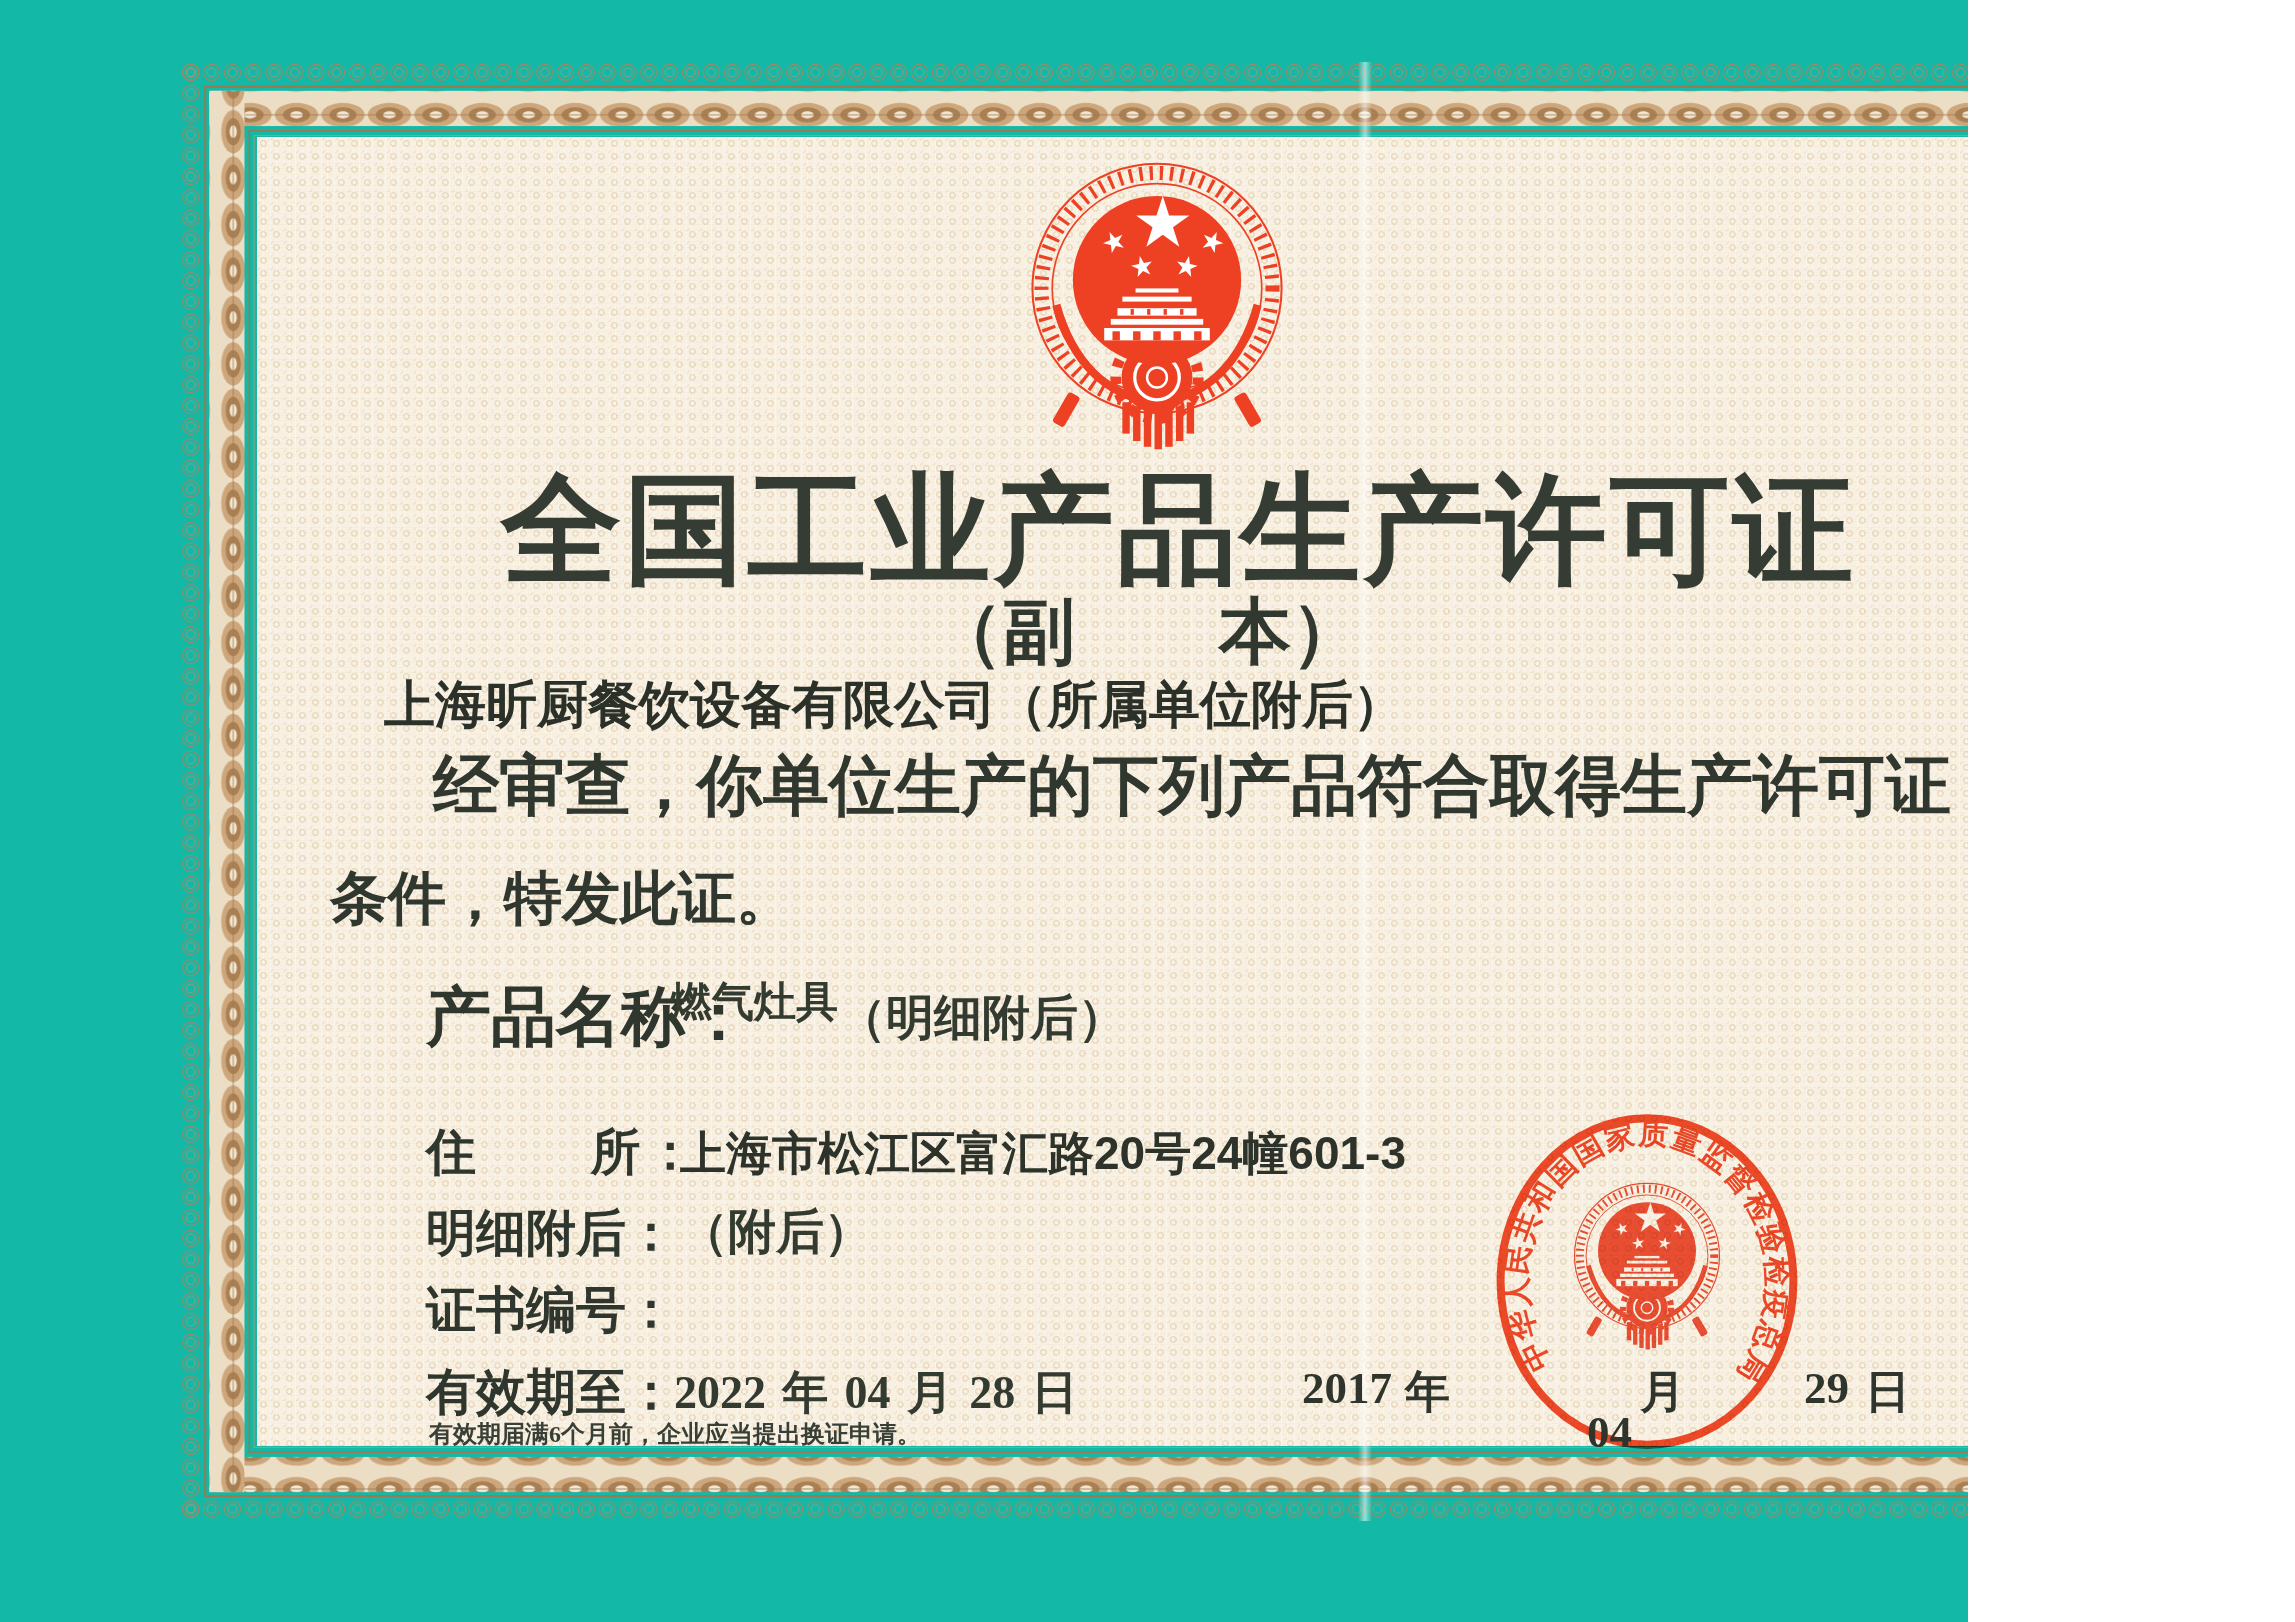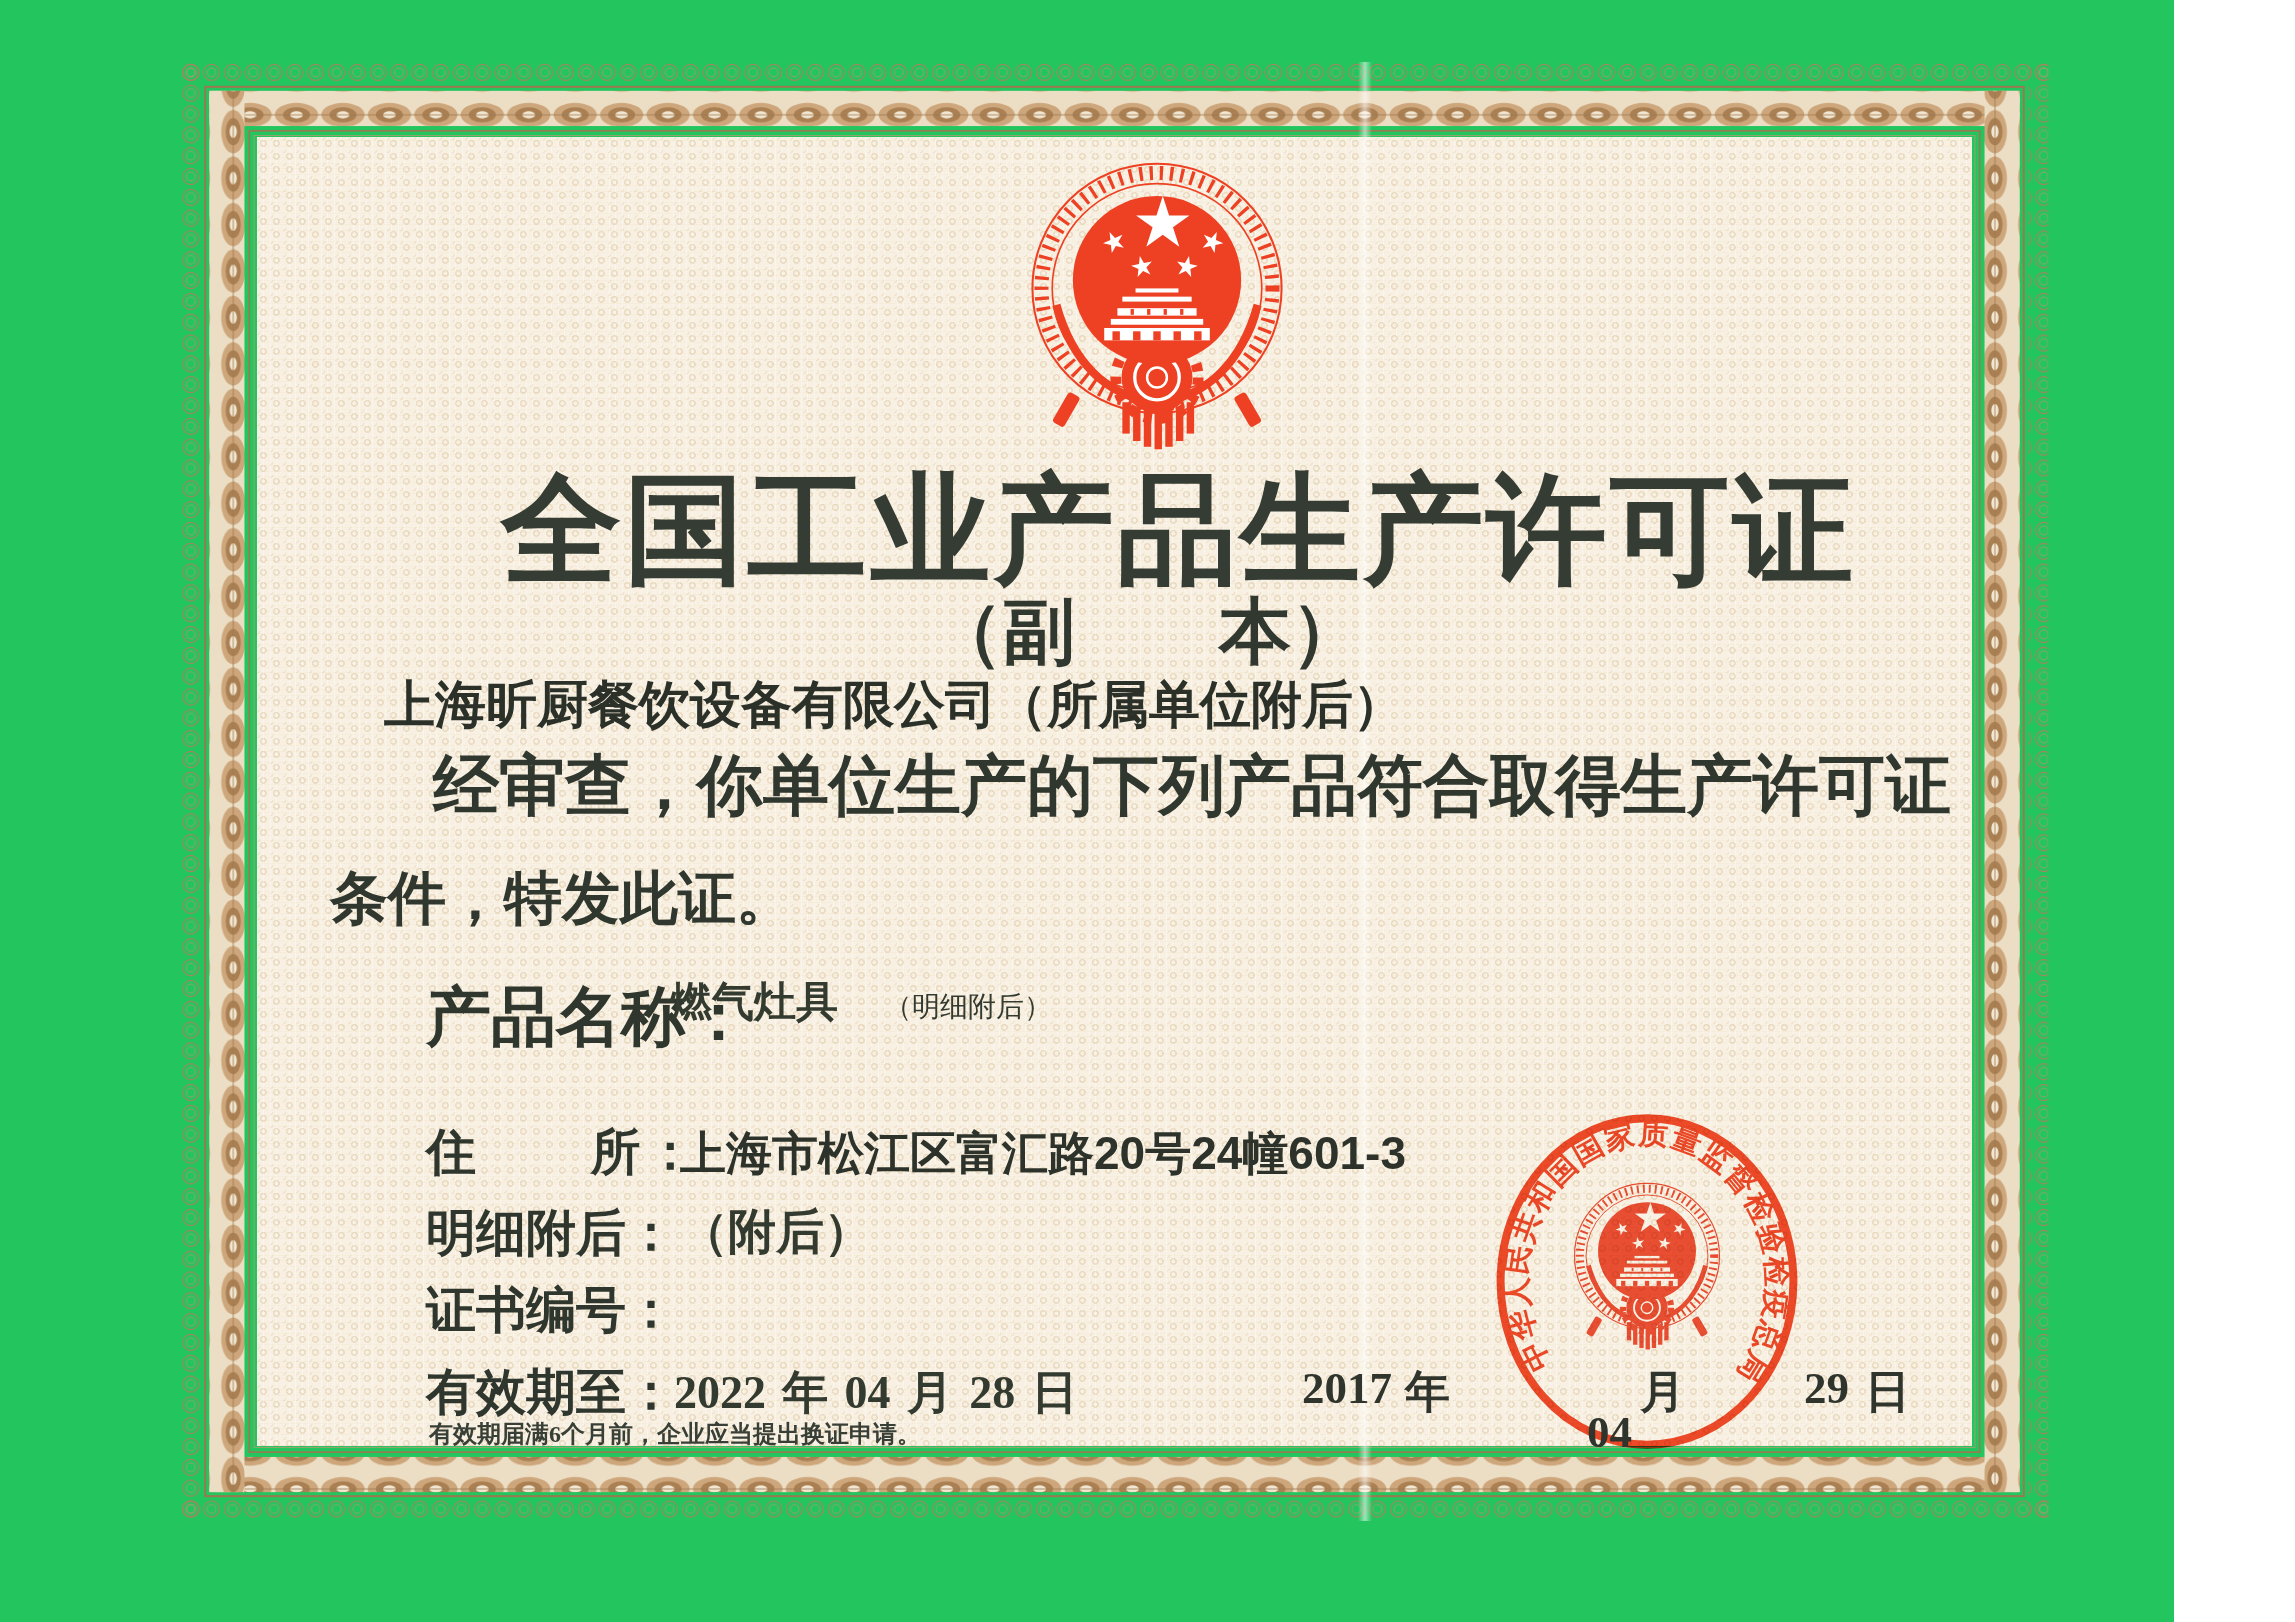--- a/index.html
+++ b/index.html
@@ -1,17 +1,17 @@
 <!DOCTYPE html>
 <html style="font-size:13px"><head>
 <meta charset="utf-8">
 <style>
   html,body{margin:0;padding:0;background:#ffffff;}
   #page{
-    position:relative;width:2174px;height:1623px;background:#22c55e;
+    position:relative;width:1968px;height:1623px;background:#14b8a6;
     overflow:hidden;font-family:"Liberation Serif","DejaVu Serif",serif;
   }
   
   .sheet{position:absolute;left:180px;top:62px;width:1869px;height:1459px;}
   .frame{position:absolute;left:0;top:0;}
   .paper{
     position:absolute;left:77px;top:75px;width:1715px;height:1309px;
     background-color:#f8f1e3;
     background-image:
       radial-gradient(circle at 6.4px 6.4px, rgba(202,168,116,0) 1.8px, rgba(202,168,116,0.30) 2.2px, rgba(202,168,116,0.30) 3.2px, rgba(202,168,116,0) 3.8px),
@@ -28,21 +28,21 @@
   
   .txt{position:absolute;white-space:nowrap;color:#333a30;z-index:10;line-height:1.08;}
   .title{left:501px;top:466px;font-size:120px;font-weight:900;letter-spacing:3.2px;color:#353c33;}
   .subtitle{left:931px;top:594px;font-size:72px;font-weight:600;color:#31382f;}
   .company{left:384px;top:678px;font-size:51px;font-weight:700;color:#2b3129;}
   .body1{left:433px;top:750px;font-size:66px;font-weight:800;color:#30372e;}
   .body2{left:330px;top:868px;font-size:58px;font-weight:800;color:#30372e;}
   .lbl{font-weight:800;color:#2f362d;}
   .prod-lbl{left:426px;top:982px;font-size:65px;}
   .prod-val{left:670px;top:980px;font-size:42px;font-weight:800;}
-  .prod-note{left:884px;top:992px;font-size:28px;font-weight:400;}
+  .prod-note{left:838px;top:992px;font-size:48px;font-weight:700;}
   .res-lbl{left:426px;top:1125px;font-size:50px;letter-spacing:4.8px;}
   .res-val{left:680px;top:1129px;font-size:46px;font-weight:600;font-family:"Liberation Sans","DejaVu Sans",sans-serif;color:#2d332b;}
   .site-lbl{left:426px;top:1206px;font-size:50px;}
   .site-val{left:680px;top:1206px;font-size:48px;font-weight:700;}
   .no-lbl{left:426px;top:1283px;font-size:50px;}
   .no-val{left:680px;top:1286px;font-size:46px;font-weight:600;letter-spacing:1.6px;}
   .valid-lbl{left:426px;top:1365px;font-size:50px;}
   .valid-val{left:674px;top:1368px;font-size:46px;font-weight:700;word-spacing:4.8px;}
   .note{left:429px;top:1422px;font-size:24px;font-weight:600;color:#383f36;}
   .idate span{position:absolute;top:0;font-size:45px;font-weight:700;color:#2f352d;white-space:nowrap;}

